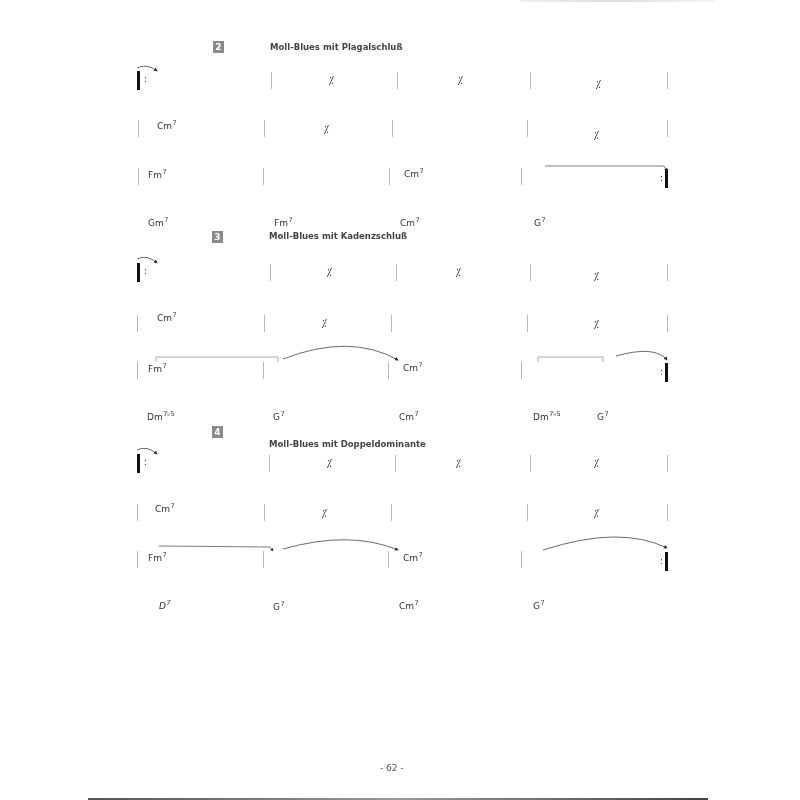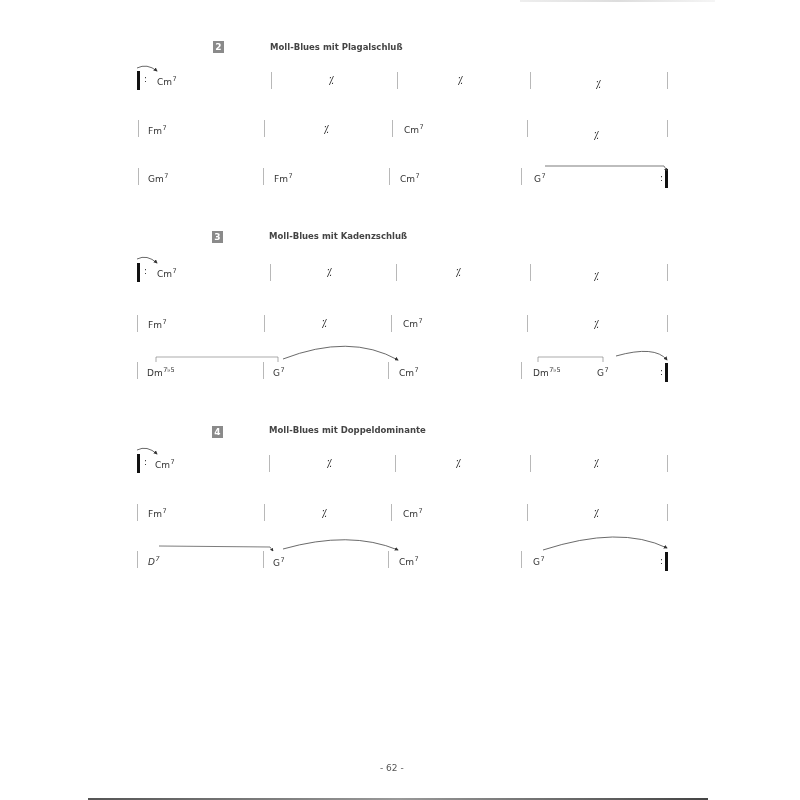--- a/index.html
+++ b/index.html
@@ -4,21 +4,21 @@
 <style>
   html, body { margin:0; padding:0; }
   body { width:800px; height:800px; background:#ffffff; position:relative; overflow:hidden;
          font-family:"DejaVu Sans", sans-serif; color:#2a2a2a; }
   .section-num { position:absolute; width:11px; height:12px; background:#8a8a8a; color:#fff;
                  font-size:9px; font-weight:bold; line-height:12px; text-align:center; }
   .section-title { position:absolute; font-size:8.5px; font-weight:bold; color:#444; white-space:nowrap; }
   .bar { position:absolute; width:1px; height:17px; background:#b8b8b8; }
   .bar-thick { position:absolute; width:3px; height:19px; background:#111; }
   .repeat-dots { position:absolute; font-size:9px; color:#333; line-height:9px; }
-  .chord { position:absolute; font-size:9px; color:#333; white-space:nowrap; }
+  .chord { position:absolute; font-size:9px; color:#333; white-space:nowrap;margin-top:44px; }
   .chord sup { font-size:6.5px; vertical-align:4px; margin-left:0.5px; }
   .sim { position:absolute; font-size:10px; color:#333; font-style:italic; }
   .top-edge { position:absolute; left:520px; top:0; width:195px; height:2px; background:linear-gradient(90deg,#eee,#ddd,#f5f5f5); }
   .bottom-edge { position:absolute; left:88px; top:798px; width:620px; height:2px; background:linear-gradient(90deg,#555,#999,#444); }
   .page-num { position:absolute; left:380px; top:763px; font-size:9px; color:#555; }
   svg.arrows { position:absolute; left:0; top:0; width:800px; height:800px; pointer-events:none; }
 </style>
 </head>
 <body>
 
@@ -94,21 +94,21 @@
   <div class="chord" style="left:399px;top:366px;"><span>Cm</span><sup>7</sup></div>
   <div class="bar" style="left:521px;top:362px;"></div>
   <div class="chord" style="left:533px;top:366px;"><span>Dm</span><sup>7♭5</sup></div>
   <div class="chord" style="left:597px;top:366px;"><span>G</span><sup>7</sup></div>
   <div class="repeat-dots" style="left:660px;top:368px;">:</div>
   <div class="bar-thick" style="left:665px;top:363px;"></div>
 </div>
 
 <div>
   <div class="section-num" style="left:212px;top:426px;">4</div>
-  <div class="section-title" style="left:269px;top:425px;">Moll-Blues mit Doppeldominante</div>
+  <div class="section-title" style="left:269px;top:439px;">Moll-Blues mit Doppeldominante</div>
 
   <div class="bar-thick" style="left:137px;top:454px;"></div>
   <div class="repeat-dots" style="left:144px;top:458px;">:</div>
   <div class="chord" style="left:155px;top:458px;"><span>Cm</span><sup>7</sup></div>
   <div class="bar" style="left:269px;top:455px;"></div>
   <div class="sim" style="left:327px;top:458px;">⁒</div>
   <div class="bar" style="left:395px;top:455px;"></div>
   <div class="sim" style="left:456px;top:458px;">⁒</div>
   <div class="bar" style="left:530px;top:455px;"></div>
   <div class="sim" style="left:594px;top:458px;">⁒</div>
@@ -118,21 +118,21 @@
   <div class="chord" style="left:148px;top:507px;"><span>Fm</span><sup>7</sup></div>
   <div class="bar" style="left:264px;top:504px;"></div>
   <div class="sim" style="left:322px;top:508px;">⁒</div>
   <div class="bar" style="left:391px;top:504px;"></div>
   <div class="chord" style="left:403px;top:507px;"><span>Cm</span><sup>7</sup></div>
   <div class="bar" style="left:527px;top:504px;"></div>
   <div class="sim" style="left:594px;top:508px;">⁒</div>
   <div class="bar" style="left:667px;top:504px;"></div>
 
   <div class="bar" style="left:137px;top:551px;"></div>
-  <div class="chord" style="left:148px;top:555px;font-style:italic;"><span>D</span><sup>7</sup></div>
+  <div class="chord" style="left:159px;top:555px;font-style:italic;"><span>D</span><sup>7</sup></div>
   <div class="bar" style="left:263px;top:551px;"></div>
   <div class="chord" style="left:273px;top:556px;"><span>G</span><sup>7</sup></div>
   <div class="bar" style="left:388px;top:551px;"></div>
   <div class="chord" style="left:399px;top:555px;"><span>Cm</span><sup>7</sup></div>
   <div class="bar" style="left:521px;top:551px;"></div>
   <div class="chord" style="left:533px;top:555px;"><span>G</span><sup>7</sup></div>
   <div class="repeat-dots" style="left:660px;top:557px;">:</div>
   <div class="bar-thick" style="left:665px;top:552px;"></div>
 </div>
 

